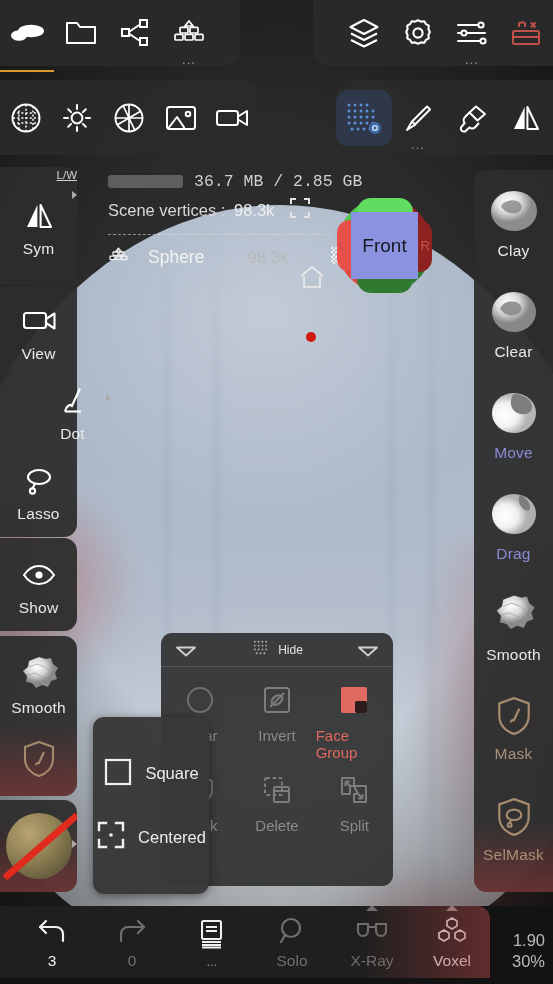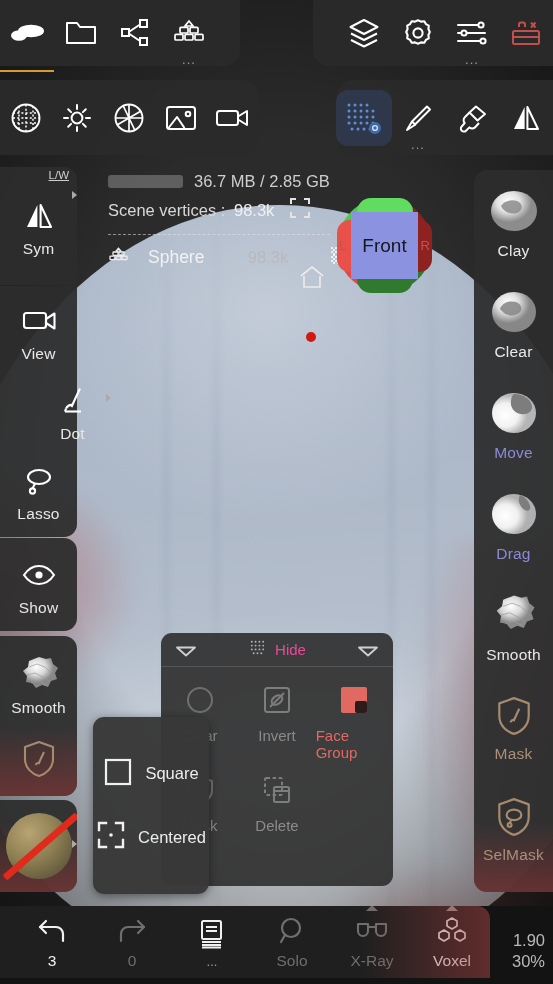--- a/index.html
+++ b/index.html
@@ -118,21 +118,21 @@
   }
   #rail-r .railitem{ margin-left:0; width:79px; }
   .railitem .ri-ico{
     display:flex; align-items:center; justify-content:center;
     height:42px;
   }
   .railitem .ri-lbl{
     font-size:15.5px; line-height:16px; margin-top:4px; letter-spacing:.2px;
   }
   .railitem .ri-sub{
-    position:absolute; right:8px; top:2px; font-size:11.5px; color:#cfcfcf;text-decoration:underline;
+    position:absolute; right:0; top:2px; font-size:11.5px; color:#cfcfcf;text-decoration:underline;
   }
   .railitem .ri-arrow{
     position:absolute; right:0px; top:24px;
     width:0;height:0;border-left:5px solid #aaa;
     border-top:4px solid transparent;border-bottom:4px solid transparent;
   }
   .lbl-purple{ color:#8b8bd6 !important; }
   .lbl-tan{ color:#a99078 !important; }
 
   #rail-l-d .redfade, #rail-l-e .redfade, #rail-r .redfade{
@@ -145,21 +145,21 @@
     background:radial-gradient(circle at 35% 30%, #b8a373 0%, #8d7f52 45%, #4a4430 100%);
     position:relative;
   }
   #matball .slash{
     position:absolute; left:-13px; top:30px; width:96px; height:7px;
     background:#e02a1c; transform:rotate(-41deg); border-radius:2px;
   }
 
   
   #info{ position:absolute; left:108px; top:172px; width:330px; color:#dcdcdc; }
-  #mem-row{ display:flex; align-items:center; gap:11px; }
+  #mem-row{ display:flex; align-items:center; gap:11px;font-family:Liberation Mono, monospace; }
   #mem-bar{
     width:75px; height:13px; border-radius:3px;
     background:rgba(160,160,160,.45);
   }
   #mem-txt{ font-size:16.5px; color:#cfcfcf; }
   #verts-row{ display:flex; align-items:center; gap:9px; margin-top:6px; }
   #verts-txt{ font-size:16.5px; color:#d8d8d8; }
   #divider{
     margin-top:11px; width:222px; height:0;
     border-top:1.5px dashed rgba(230,230,230,.55);
@@ -215,21 +215,21 @@
   
   #hide-panel{
     position:absolute; left:161px; top:633px; width:232px; height:253px;
     background:rgba(50,50,50,.93); border-radius:11px;
   }
   #hide-head{
     position:relative; height:34px;
     display:flex; align-items:center; justify-content:center; gap:8px;
     border-bottom:1px solid rgba(255,255,255,.13);
   }
-  #hide-head .htxt{ font-size:15px; color:#ec4899; }
+  #hide-head .htxt{ font-size:12px; color:#e5e5e5; }
   .chev{ position:absolute; cursor:pointer; }
   .chev.left{ left:14px; top:11px; }
   .chev.right{ right:14px; top:11px; }
   #hide-grid{
     display:grid; grid-template-columns:repeat(3,1fr);
     row-gap:12px; padding:16px 0 0 0;
   }
   .hcell{
     display:flex; flex-direction:column; align-items:center; gap:10px;
     cursor:pointer;
@@ -855,20 +855,31 @@
     <div class="hcell">
       <div class="hico">
         <svg width="30" height="30" viewBox="0 0 30 30" fill="none" stroke="#7d7d7d" stroke-width="2" stroke-linejoin="round">
           <rect x="3" y="3" width="17" height="17" rx="1.5" stroke-dasharray="3.5 2.6"></rect>
           <rect x="12" y="12" width="15" height="15" rx="1.5"></rect>
           <path d="M12 16h15"></path>
         </svg>
       </div>
       <div class="hlbl">Delete</div>
     </div>
+    <div class="hcell">
+      <div class="hico">
+        <svg width="30" height="30" viewBox="0 0 30 30" fill="none" stroke="#7d7d7d" stroke-width="2" stroke-linejoin="round">
+          <path d="M3 3h12v8H11v8H3z"></path>
+          <path d="M15 11h12v16H15v-8h4z"></path>
+          <path d="M12 12 6.5 6.5M6.5 6.5V11M6.5 6.5H11"></path>
+          <path d="M18 18l5.5 5.5M23.5 23.5V19M23.5 23.5H19"></path>
+        </svg>
+      </div>
+      <div class="hlbl">Split</div>
+    </div>
   </div>
 </div>
 
 <div id="sq-popup">
   <div class="sqitem">
     <span>
       <svg width="30" height="30" viewBox="0 0 30 30" fill="none" stroke="#f0f0f0" stroke-width="2.2">
         <rect x="3" y="3" width="24" height="24"></rect>
       </svg>
     </span>

